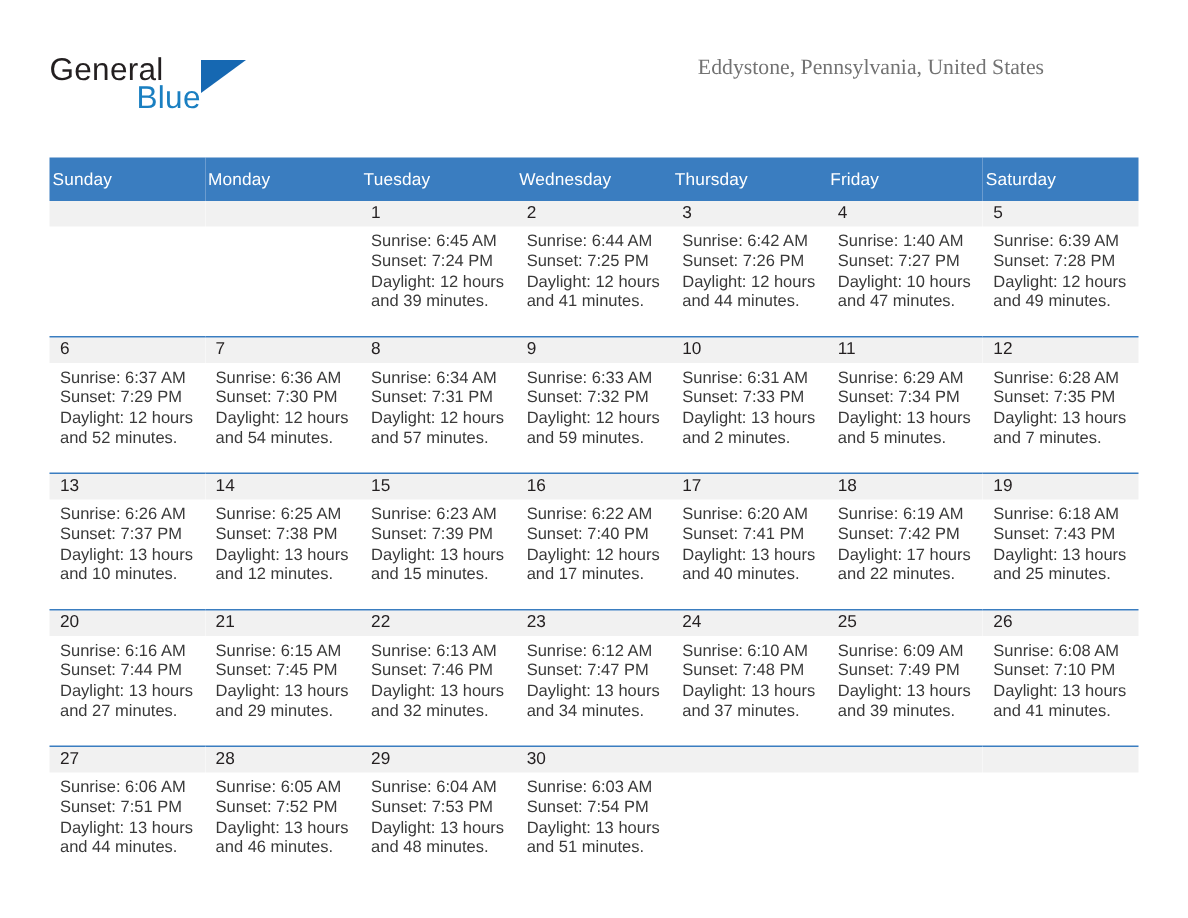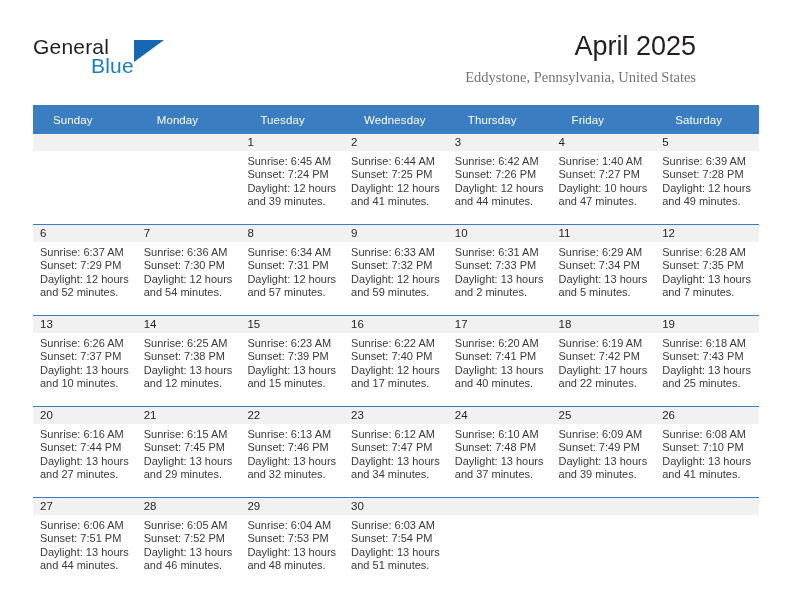--- a/index.html
+++ b/index.html
@@ -103,21 +103,21 @@
     width: 726px;
   }
   table.cal col { width: 103.71px; }
 
   thead th {
     background: #3a7dc0;
     color: #ffffff;
     font-size: 11.5px;
     font-weight: normal;
     text-align: left;
-    padding: 5px 0 5px 20px;
+    padding: 5px 0 5px 2px;
     height: 19px;
     vertical-align: middle;
     letter-spacing: .1px;
   }
 
   tbody td {
     vertical-align: top;
     padding: 0;
     height: 90px;
     border-top: 1px solid #3a7dc0;
@@ -155,21 +155,20 @@
 
   <div class="header">
 
     <div class="logo">
       <span class="logo-line1">General</span>
       <span class="logo-tri"></span>
       <span class="logo-line2">Blue</span>
     </div>
 
     <div class="title-block">
-      <div class="month-title">April 2025</div>
       <div class="location">Eddystone, Pennsylvania, United States</div>
     </div>
 
   </div>
 
   <div class="calendar">
     <table class="cal">
       <colgroup>
         <col>
           <col>

